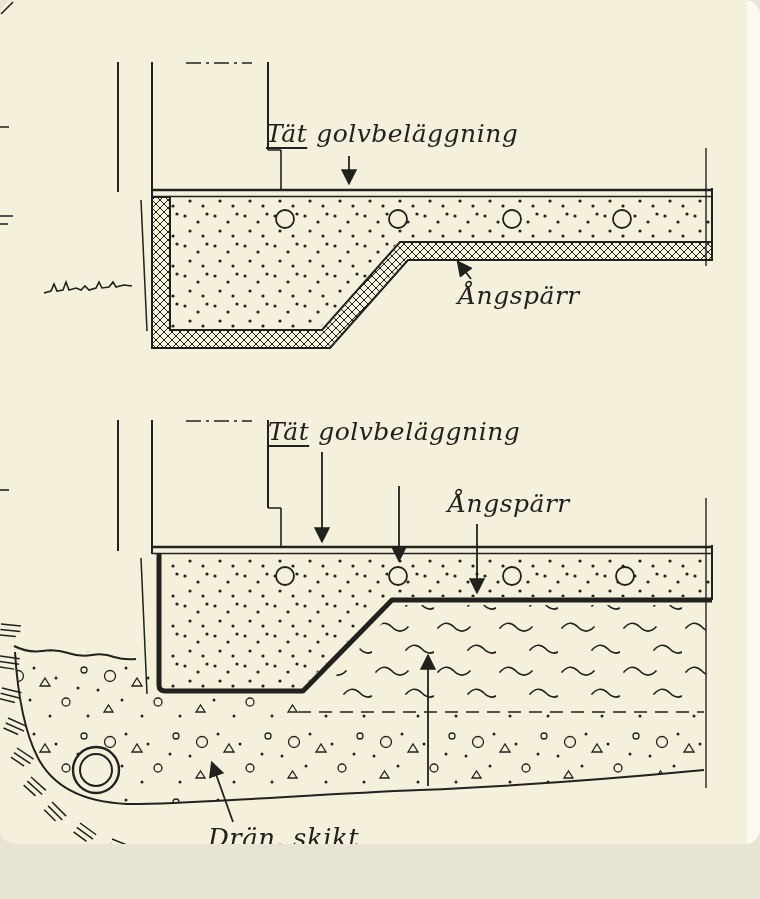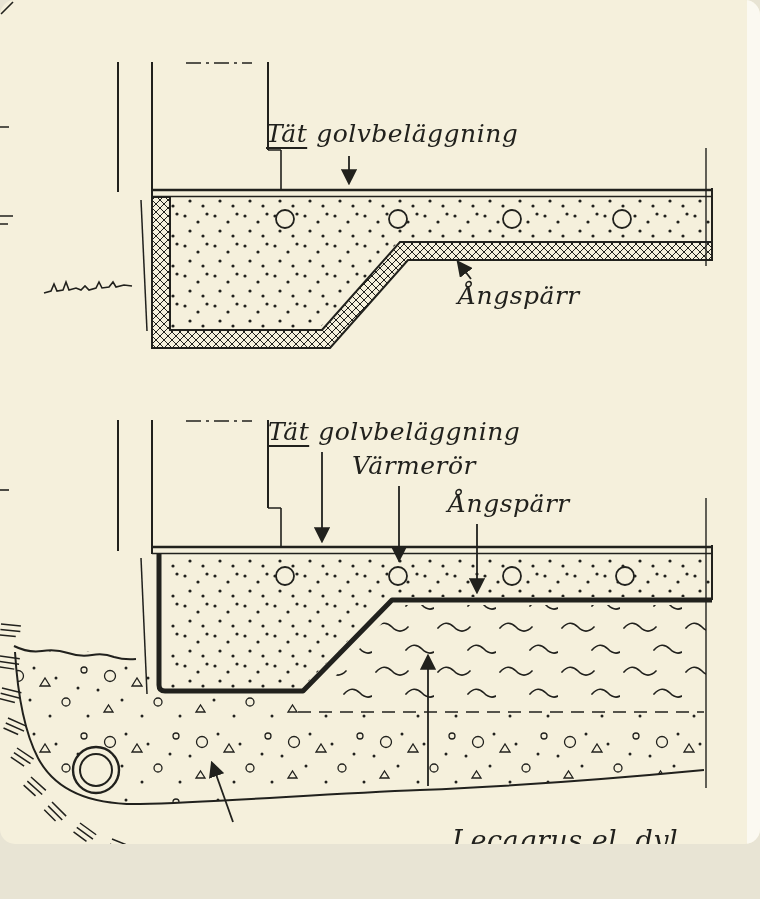--- a/index.html
+++ b/index.html
@@ -206,22 +206,21 @@
   <div class="label fs25 lab-t-floor">
     <span class="u">Tät</span><span class="w2">golvbeläggning</span>
   </div>
 
   <div class="label fs25 lab-t-vapor">Ångspärr</div>
 
   <div class="label fs25 lab-b-floor">
     <span class="u">Tät</span><span class="w2">golvbeläggning</span>
   </div>
 
-  <div class="label fs25 lab-b-pipe">Värmerör</div>
 
   <div class="label fs25 lab-b-vapor">Ångspärr</div>
 
-
-
-  <div class="label fs27 lab-b-fill2">Lecagrus el. dyl.</div>
+  <div class="label fs26 lab-b-drain u">Drän. skikt</div>
+
+
 
   <div class="paper-edge"></div>
 </div>
 
 </body></html>

